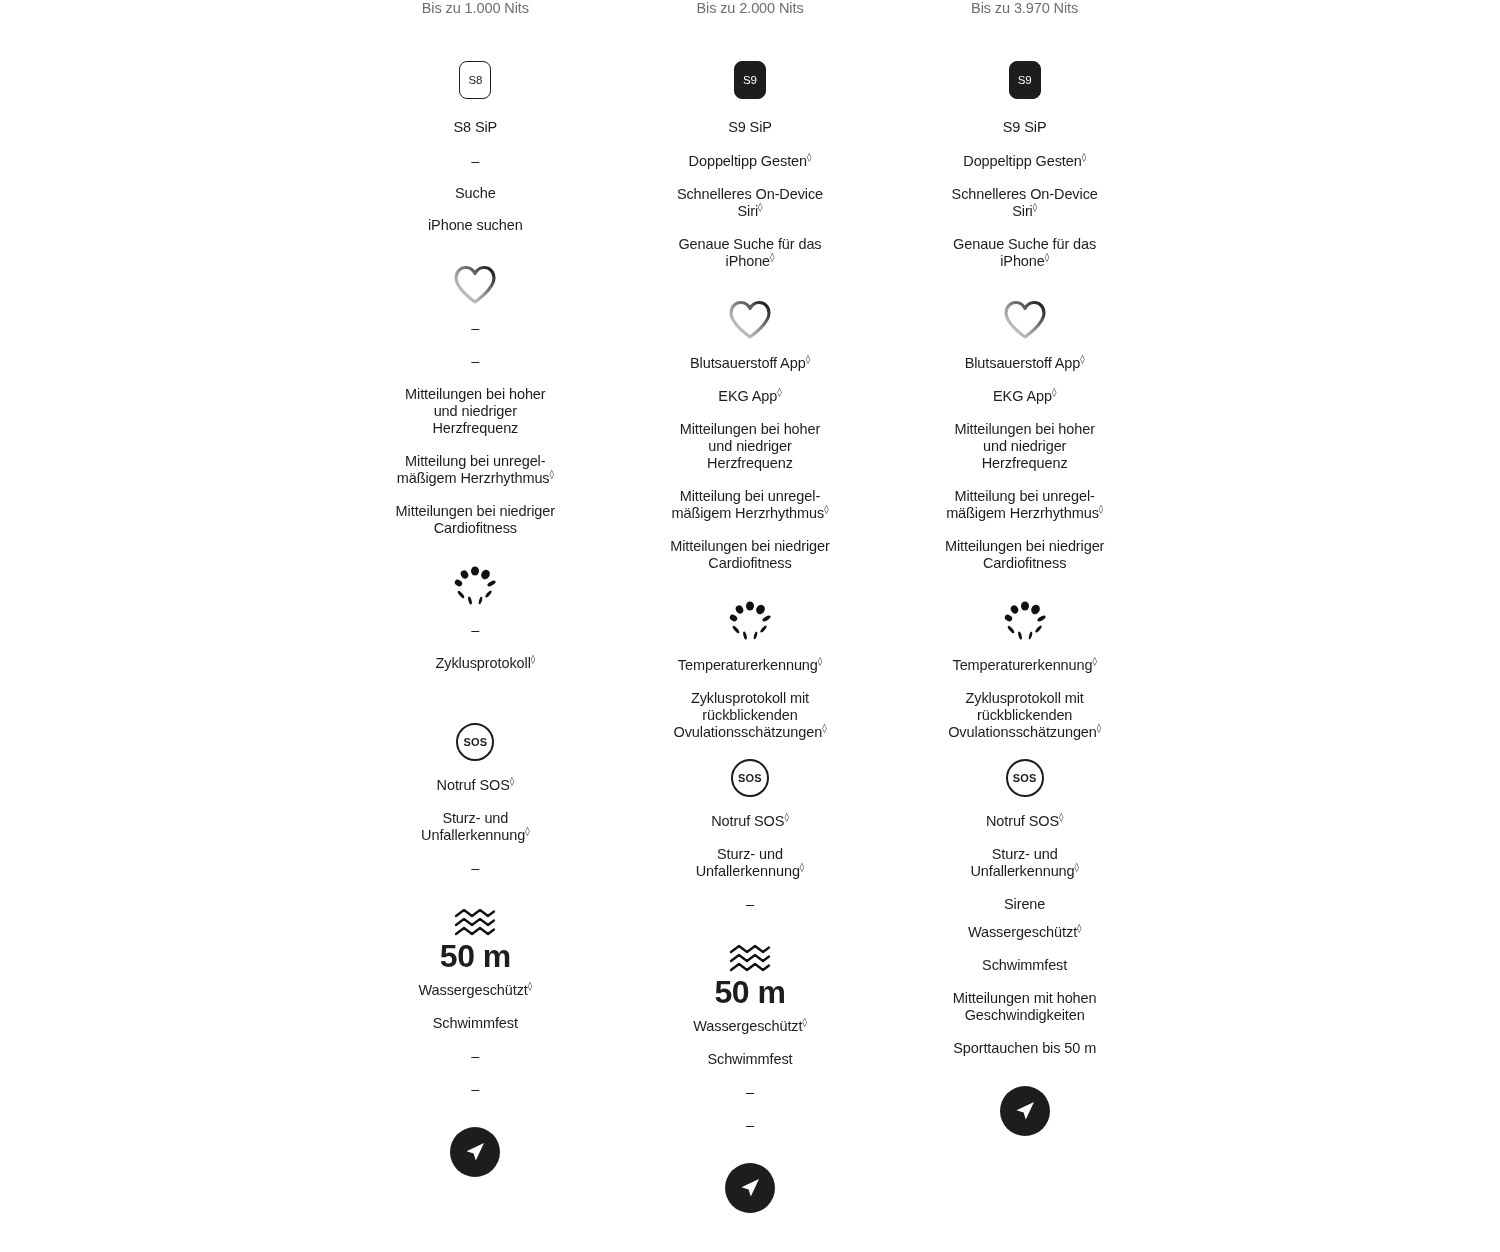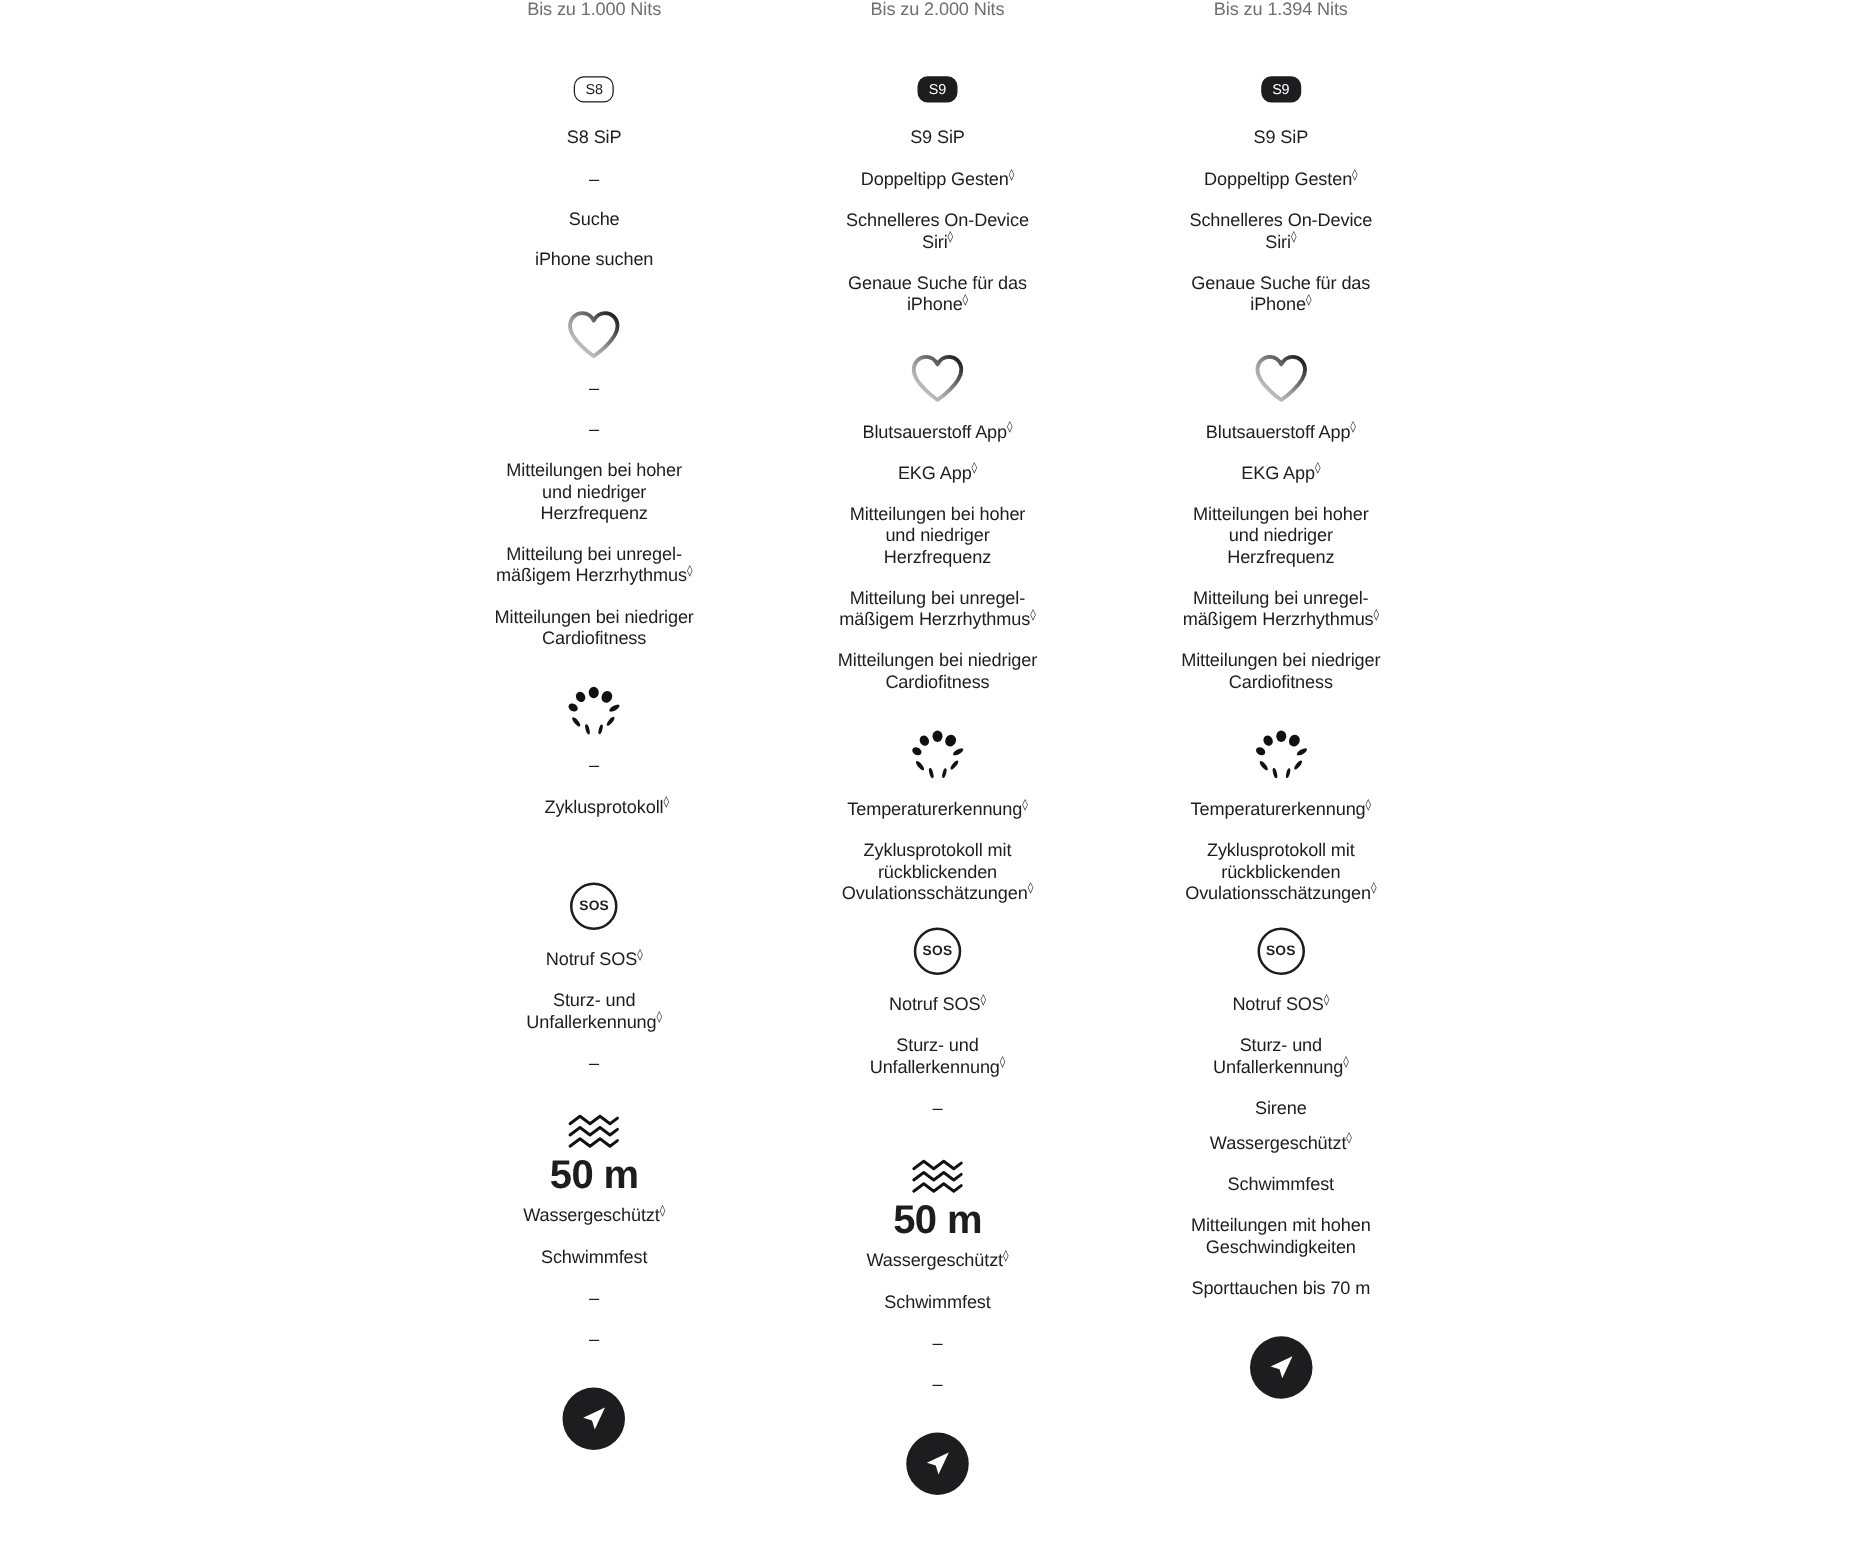--- a/index.html
+++ b/index.html
@@ -60,21 +60,21 @@
   
   .block { width: 100%; display: flex; flex-direction: column; align-items: center; }
   .gap-32 { margin-top: 32px; }
 
   
   .nits-row .feat { color: #6e6e73; font-size: 14.5px; }
 
   
   .chip {
     width: 32px;
-    height: 21px;
+    height: 38px;
     border-radius: 8px;
     display: flex;
     align-items: center;
     justify-content: center;
     font-size: 11.5px;
     font-weight: 500;
     letter-spacing: -0.1px;
     box-sizing: border-box;
   }
   .chip.light {
@@ -327,21 +327,21 @@
         <svg width="30" height="30" viewBox="0 0 30 30" aria-hidden="true">
           <path d="M24 6 L6.5 14.2 L13.6 16.4 L15.8 23.5 Z" fill="#ffffff"></path>
         </svg>
       </div>
     </div>
   </div>
 
   <div class="col">
 
     <div class="block nits-row" style="margin-top:0px;">
-      <div class="feat muted">Bis zu 1.394 Nits</div>
+      <div class="feat muted">Bis zu 3.970 Nits</div>
     </div>
 
     <div class="block" style="margin-top:44px;">
       <div class="chip dark">S9</div>
       <div class="feat" style="margin-top:20px;">S9 SiP</div>
     </div>
     <div class="block" style="margin-top:17px;">
       <div class="feat">Doppeltipp Gesten<sup class="fn">◊</sup></div>
       <div class="feat" style="margin-top:16px; max-width:150px;">Schnelleres On-Device Siri<sup class="fn">◊</sup></div>
       <div class="feat" style="margin-top:16px; max-width:150px;">Genaue Suche für das iPhone<sup class="fn">◊</sup></div>
@@ -399,21 +399,21 @@
     <div class="block" style="margin-top:13px;">
       <div class="feat">Notruf SOS<sup class="fn">◊</sup></div>
       <div class="feat" style="margin-top:16px; max-width:155px;">Sturz- und Unfallerkennung<sup class="fn">◊</sup></div>
       <div class="feat" style="margin-top:16px;">Sirene</div>
     </div>
 
     <div class="block" style="margin-top:11px;">
       <div class="feat">Wassergeschützt<sup class="fn">◊</sup></div>
       <div class="feat" style="margin-top:16px;">Schwimmfest</div>
       <div class="feat" style="margin-top:16px; max-width:160px;">Mitteilungen mit hohen Geschwindigkeiten</div>
-      <div class="feat" style="margin-top:16px;">Sporttauchen bis 70 m</div>
+      <div class="feat" style="margin-top:16px;">Sporttauchen bis 50 m</div>
     </div>
 
     <div class="block" style="margin-top:29px;">
       <div class="loc-circle">
         <svg width="30" height="30" viewBox="0 0 30 30" aria-hidden="true">
           <path d="M24 6 L6.5 14.2 L13.6 16.4 L15.8 23.5 Z" fill="#ffffff"></path>
         </svg>
       </div>
     </div>
   </div>

